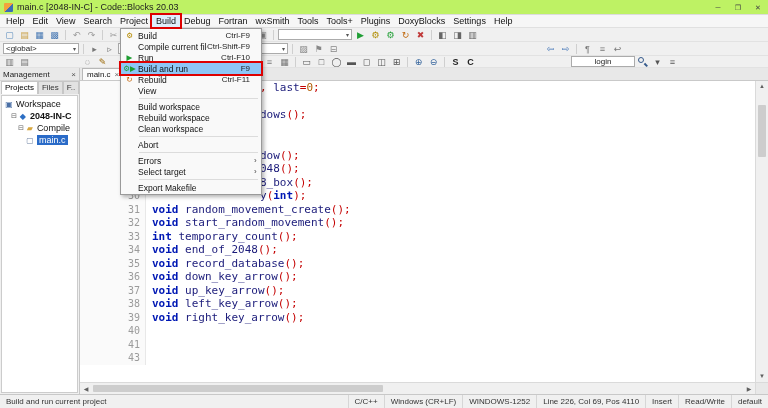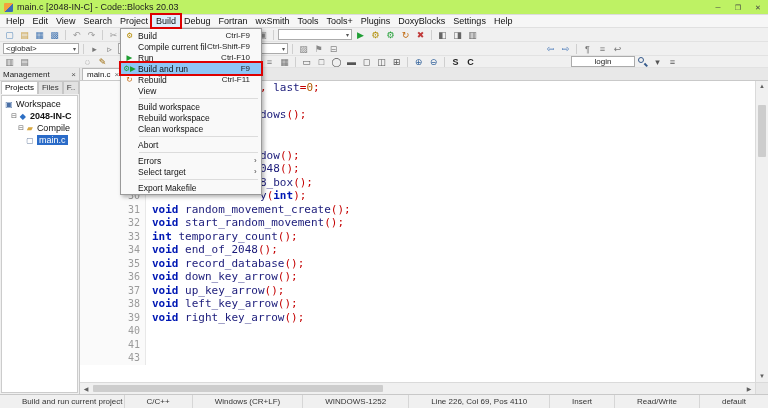--- a/index.html
+++ b/index.html
@@ -69,21 +69,21 @@
   .vs-btn.bottom { position:absolute; bottom:0; left:0; right:0; }
   .vs-thumb { position:absolute; left:2px; right:2px; top:24px; height:52px; background:#cdcdcd; border-radius:1px; }
   .hscroll { height:12px; background:#f0f0f0; border-top:1px solid #dadada; position:relative; display:flex; align-items:center; }
   .hs-btn { width:12px; font-size:6px; text-align:center; color:#606060; }
   .hs-btn.right { position:absolute; right:13px; }
   .hs-thumb { position:absolute; left:13px; top:2px; bottom:2px; width:290px; background:#cdcdcd; border-radius:1px; }
   .hs-corner { position:absolute; right:0; top:0; bottom:0; width:13px; background:#e8e8e8; border-left:1px solid #dadada; }
 
   
   .statusbar { height:14px; background:#f0f0f0; border-top:1px solid #c8c8c8; display:flex; align-items:center; font-size:8px; color:#333; }
-  .status-seg { padding:0 22px; border-left:1px solid #d6d6d6; height:100%; display:flex; align-items:center; white-space:nowrap; overflow:hidden; }
+  .status-seg { padding:0 6px; border-left:1px solid #d6d6d6; height:100%; display:flex; align-items:center; white-space:nowrap; overflow:hidden; }
   .status-seg.grow { flex:1; border-left:none; }
 
   
   .menu-popup { position:absolute; left:120px; top:28px; width:142px; background:#f9f9f9; border:1px solid #9a9a9a; box-shadow:2px 2px 4px rgba(0,0,0,0.3); z-index:50; font-size:8.5px; padding:1px 0; }
   .popup-item { display:flex; align-items:center; height:11px; color:#111; }
   .popup-icon { width:17px; text-align:center; font-size:7.5px; flex-shrink:0; }
   .popup-label { flex:1; white-space:nowrap; overflow:hidden; }
   .popup-shortcut { padding-right:4px; font-size:8px; color:#222; white-space:nowrap; }
   .popup-sub { width:7px; font-size:8px; color:#444; }
   .popup-item.hl { background:#8ec6f5; }

